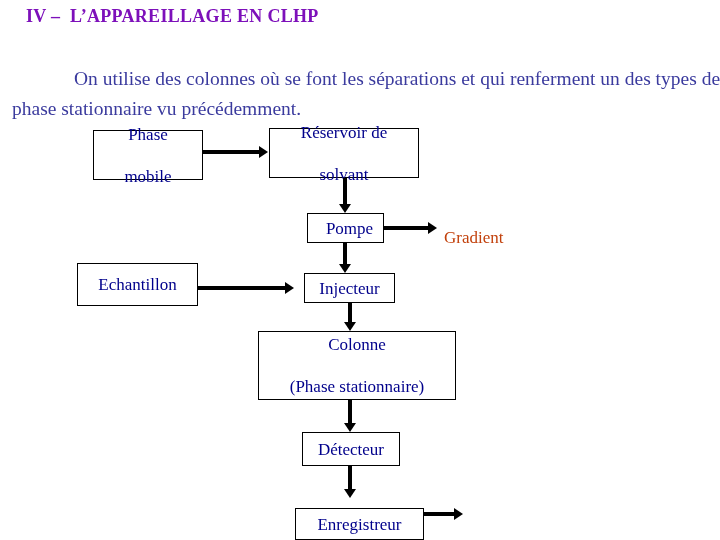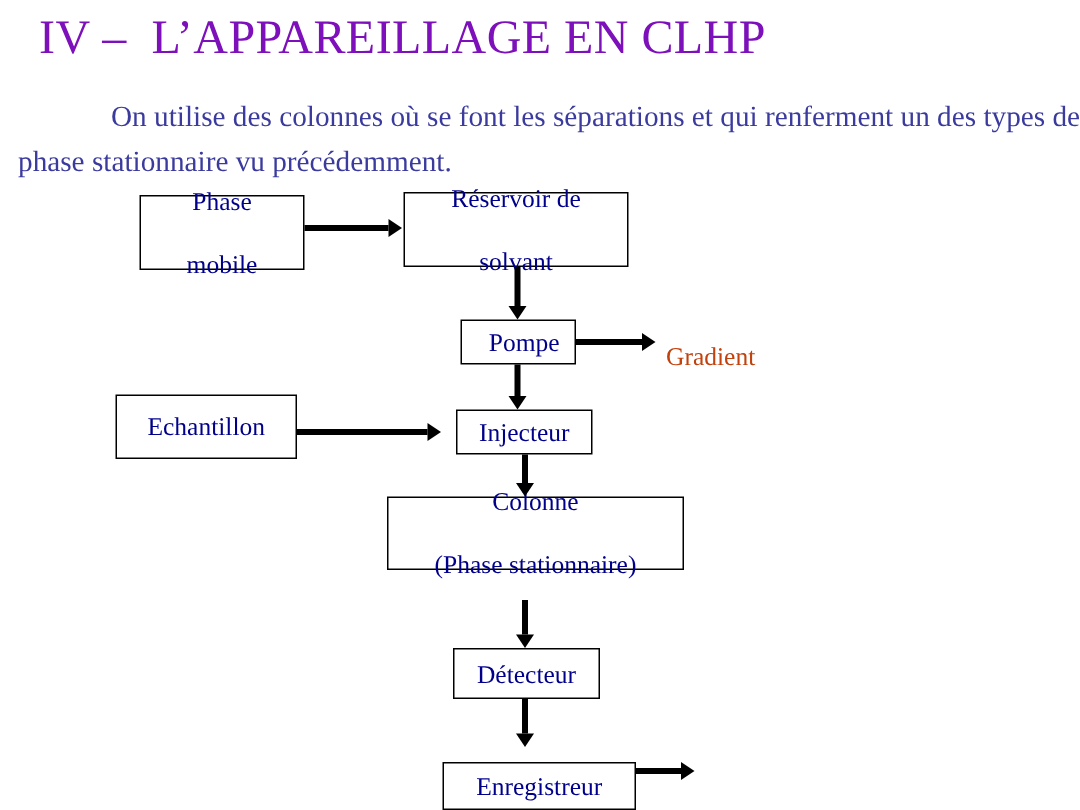--- a/index.html
+++ b/index.html
@@ -14,22 +14,22 @@
     background: #ffffff;
     overflow: hidden;
     font-family: "Liberation Serif", "DejaVu Serif", serif;
   }
 
   
   #slide-title {
     position: absolute;
     left: 26px;
     top: 6px;
-    font-size: 32px;
-    font-weight: normal;
+    font-size: 18px;
+    font-weight: bold;
     color: #7d10ba;
     letter-spacing: 0.3px;
     white-space: pre;
   }
 
   
   #intro-paragraph {
     position: absolute;
     left: 12px;
     top: 64px;
@@ -125,21 +125,21 @@
     </div>
 
     <div class="node" style="left:77px; top:263px; width:121px; height:43px;">
       <span>Echantillon</span>
     </div>
 
     <div class="node" style="left:304px; top:273px; width:91px; height:30px;">
       <span>Injecteur</span>
     </div>
 
-    <div class="node" style="left:258px; top:331px; width:198px; height:49px;">
+    <div class="node" style="left:258px; top:331px; width:198px; height:69px;">
       <span>
         <span>Colonne</span><br>
         <span>(Phase stationnaire)</span>
       </span>
     </div>
 
     <div class="node" style="left:302px; top:432px; width:98px; height:34px;">
       <span>Détecteur</span>
     </div>
 

